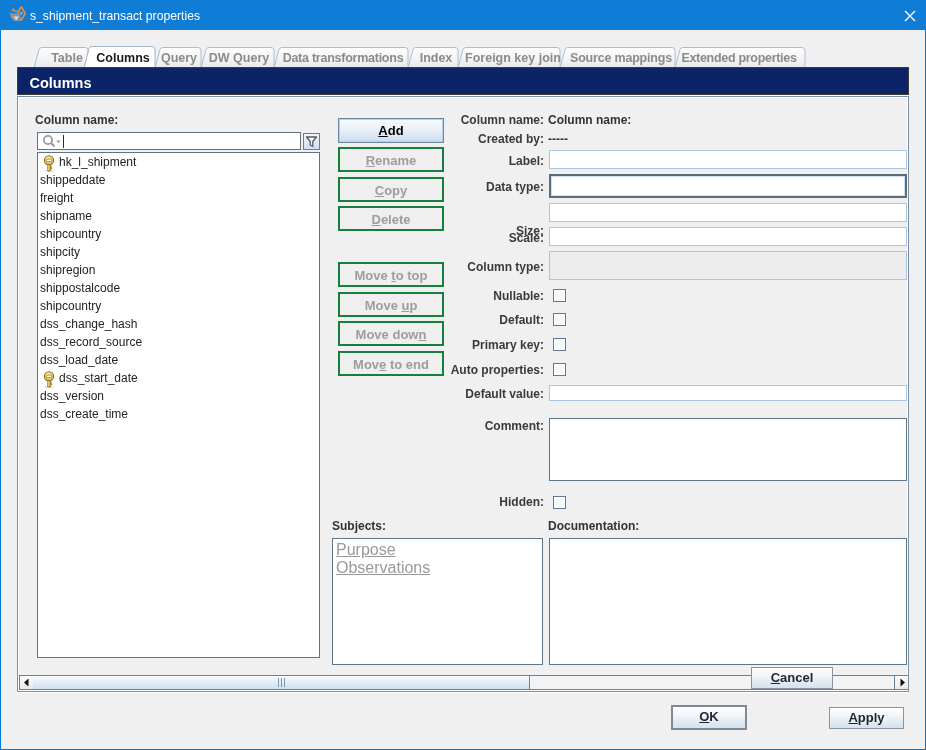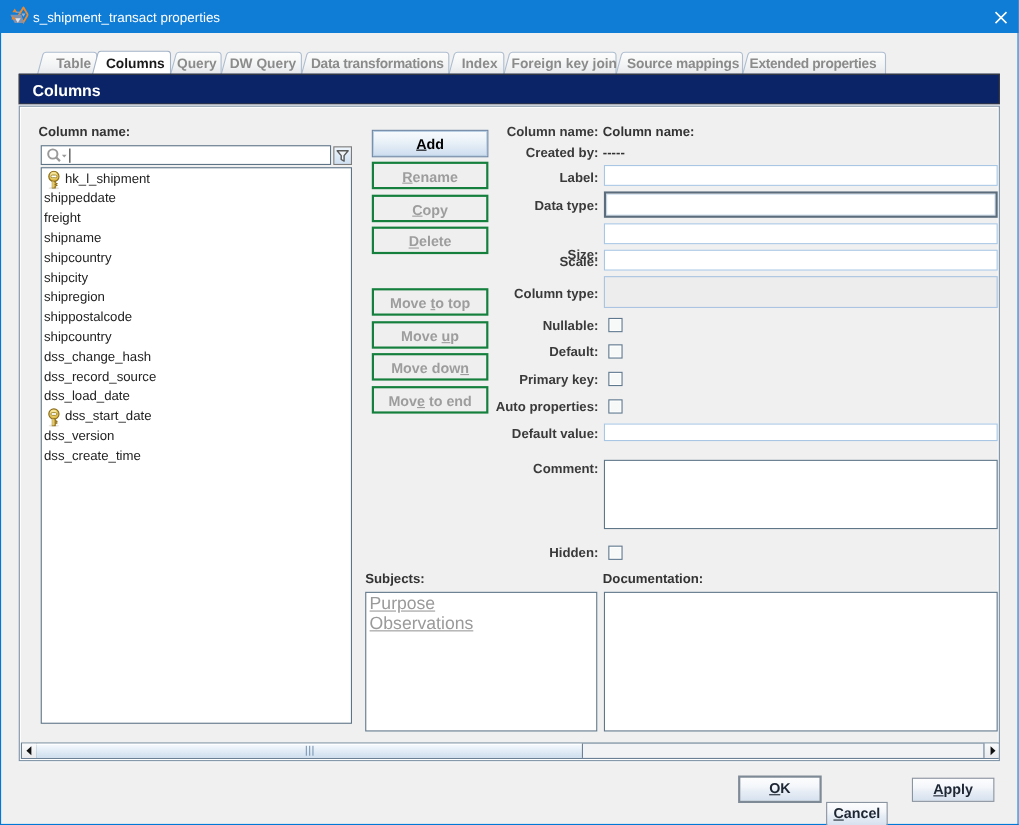--- a/index.html
+++ b/index.html
@@ -185,15 +185,15 @@
         </svg>
     </div>
     <div class="abs" style="left:13px;top:0;width:496px;height:13.5px;border-right:1px solid #6b8094;background:linear-gradient(180deg,#f8fbfe,#dce8f4 65%,#cfdeee);box-shadow:inset 0 1px 0 #ffffff;">
       <div class="abs" style="left:245px;top:2.5px;width:1px;height:9px;background:#7d97b5;"></div>
       <div class="abs" style="left:248px;top:2.5px;width:1px;height:9px;background:#7d97b5;"></div>
       <div class="abs" style="left:251px;top:2.5px;width:1px;height:9px;background:#7d97b5;"></div>
     </div>
   </div>
 
   <div class="abs wbtn" id="okbtn" style="left:670px;top:705px;width:76px;height:25px;border:2px solid #7e8a96;"><u>O</u>K</div>
-  <div class="abs wbtn" id="cancelbtn" style="left:750px;top:729px;width:56px;height:22px;"><u>C</u>ancel</div>
+  <div class="abs wbtn" id="cancelbtn" style="left:750px;top:667px;width:82px;height:22px;"><u>C</u>ancel</div>
   <div class="abs wbtn" id="applybtn" style="left:828px;top:707px;width:75px;height:22px;"><u>A</u>pply</div>
 </div>
 
 </body></html>

